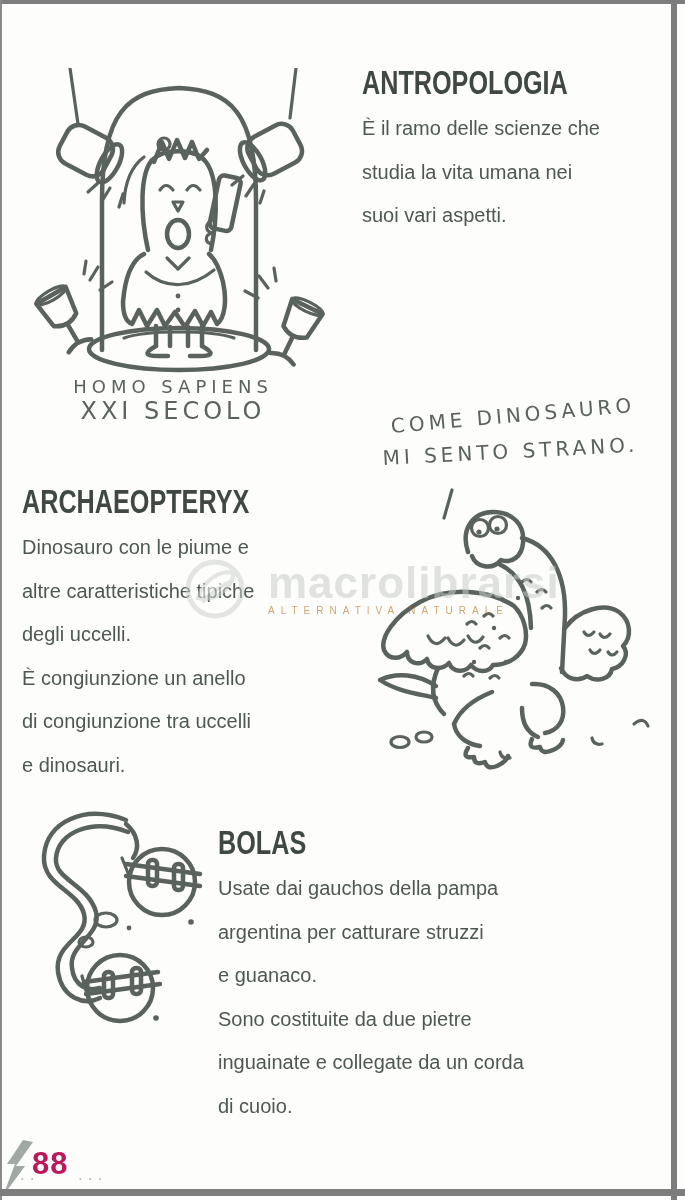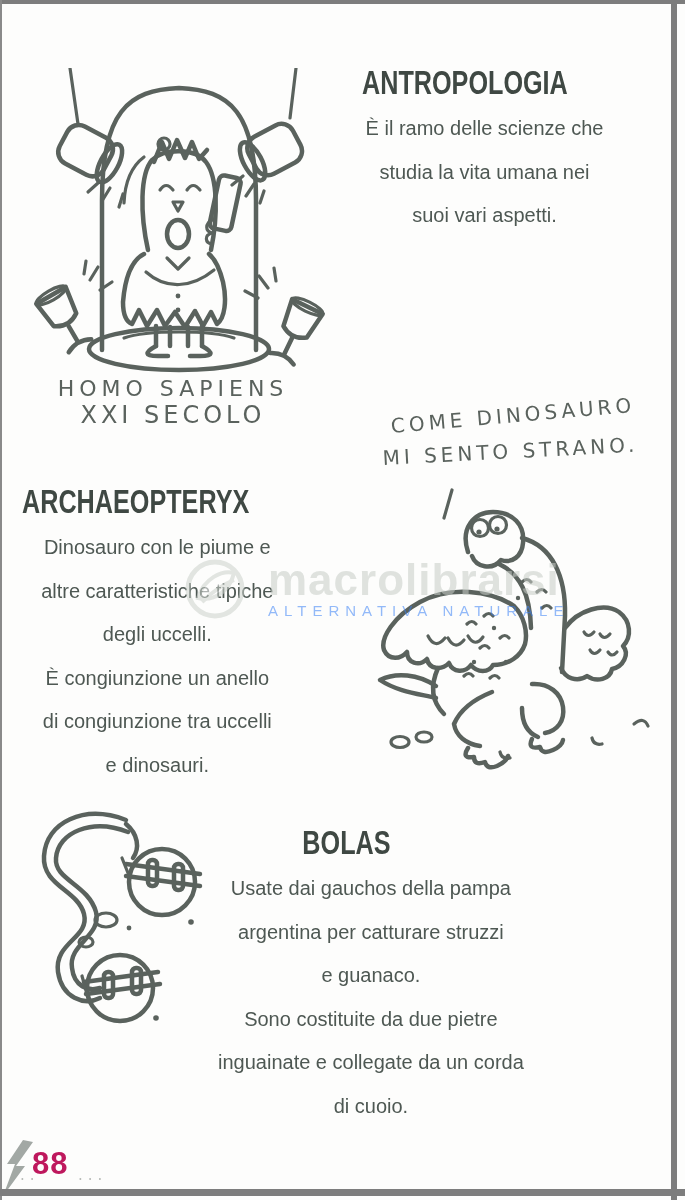--- a/index.html
+++ b/index.html
@@ -13,49 +13,49 @@
   .frame-right{position:absolute;left:671px;top:0;width:6px;height:1200px;background:#7d7d7d;}
   .frame-bottom{position:absolute;left:0;top:1189px;width:685px;height:7px;background:#7d7d7d;}
 
   
   .term{font-family:"Liberation Sans", sans-serif;font-weight:700;font-size:30px;
         color:#3f4843;letter-spacing:0px;transform:scaleX(.84) scaleY(1.12);
         transform-origin:left top;white-space:nowrap;}
   .def-line{font-family:Liberation Sans, sans-serif;font-size:20px;color:#4e5853;
         line-height:43.5px;white-space:nowrap;}
 
-  .entry{position:absolute;text-align:center;}
+  .entry{position:absolute;}
   .entry-antropologia{left:362px;top:64px;}
   .entry-archaeopteryx{left:22px;top:483px;}
   .entry-bolas{left:218px;top:824px;}
   .defs{margin-top:9px;}
 
   
   .hand{font-family:"DejaVu Sans", sans-serif;color:#5a625d;white-space:nowrap;}
   .caption{position:absolute;left:48px;top:376px;width:250px;text-align:center;}
-  .caption .l1{font-size:22px;letter-spacing:5px;}
+  .caption .l1{font-size:18px;letter-spacing:5px;}
   .caption .l2{font-size:24px;letter-spacing:4px;}
   .speech{position:absolute;left:392px;top:414px;width:290px;}
   .speech .l1{font-size:20px;letter-spacing:4px;transform:rotate(-5deg);transform-origin:left bottom;}
   .speech .l2{font-size:20px;letter-spacing:4px;margin-top:8px;margin-left:-10px;
               transform:rotate(-3deg);transform-origin:left top;}
 
   
   .illus{position:absolute;}
   .illus svg{display:block;}
   .ink{stroke:#5a625d;stroke-width:4.5;fill:none;stroke-linecap:round;stroke-linejoin:round;}
   .ink-thin{stroke:#5a625d;stroke-width:3.2;fill:none;stroke-linecap:round;stroke-linejoin:round;}
   .ink-fill{fill:#5a625d;stroke:none;}
 
   
   .watermark{position:absolute;left:182px;top:556px;display:flex;align-items:center;
              gap:20px;opacity:.55;pointer-events:none;}
   .wm-text{color:#c7cdc7;font-family:"Liberation Sans", sans-serif;}
   .wm-name{font-size:44px;font-weight:700;letter-spacing:1px;line-height:40px;}
-  .wm-tag{font-size:15px;letter-spacing:6px;color:#3b82f6;margin-top:2px;
+  .wm-tag{font-size:10px;letter-spacing:6px;color:#a16207;margin-top:2px;
           font-family:"Liberation Sans", sans-serif;}
 
   
   .footer{position:absolute;left:0;top:1136px;width:300px;height:60px;}
   .bolt{position:absolute;left:3px;top:4px;}
   .pagenum{position:absolute;left:32px;top:10px;font-family:"Liberation Sans", sans-serif;
            font-weight:700;font-size:31px;color:#be185d;letter-spacing:1px;}
   .dots{position:absolute;top:30px;font-size:15px;color:#b9bcb9;letter-spacing:5px;
         font-family:"DejaVu Sans", sans-serif;}
   .dots-before{left:20px;}

